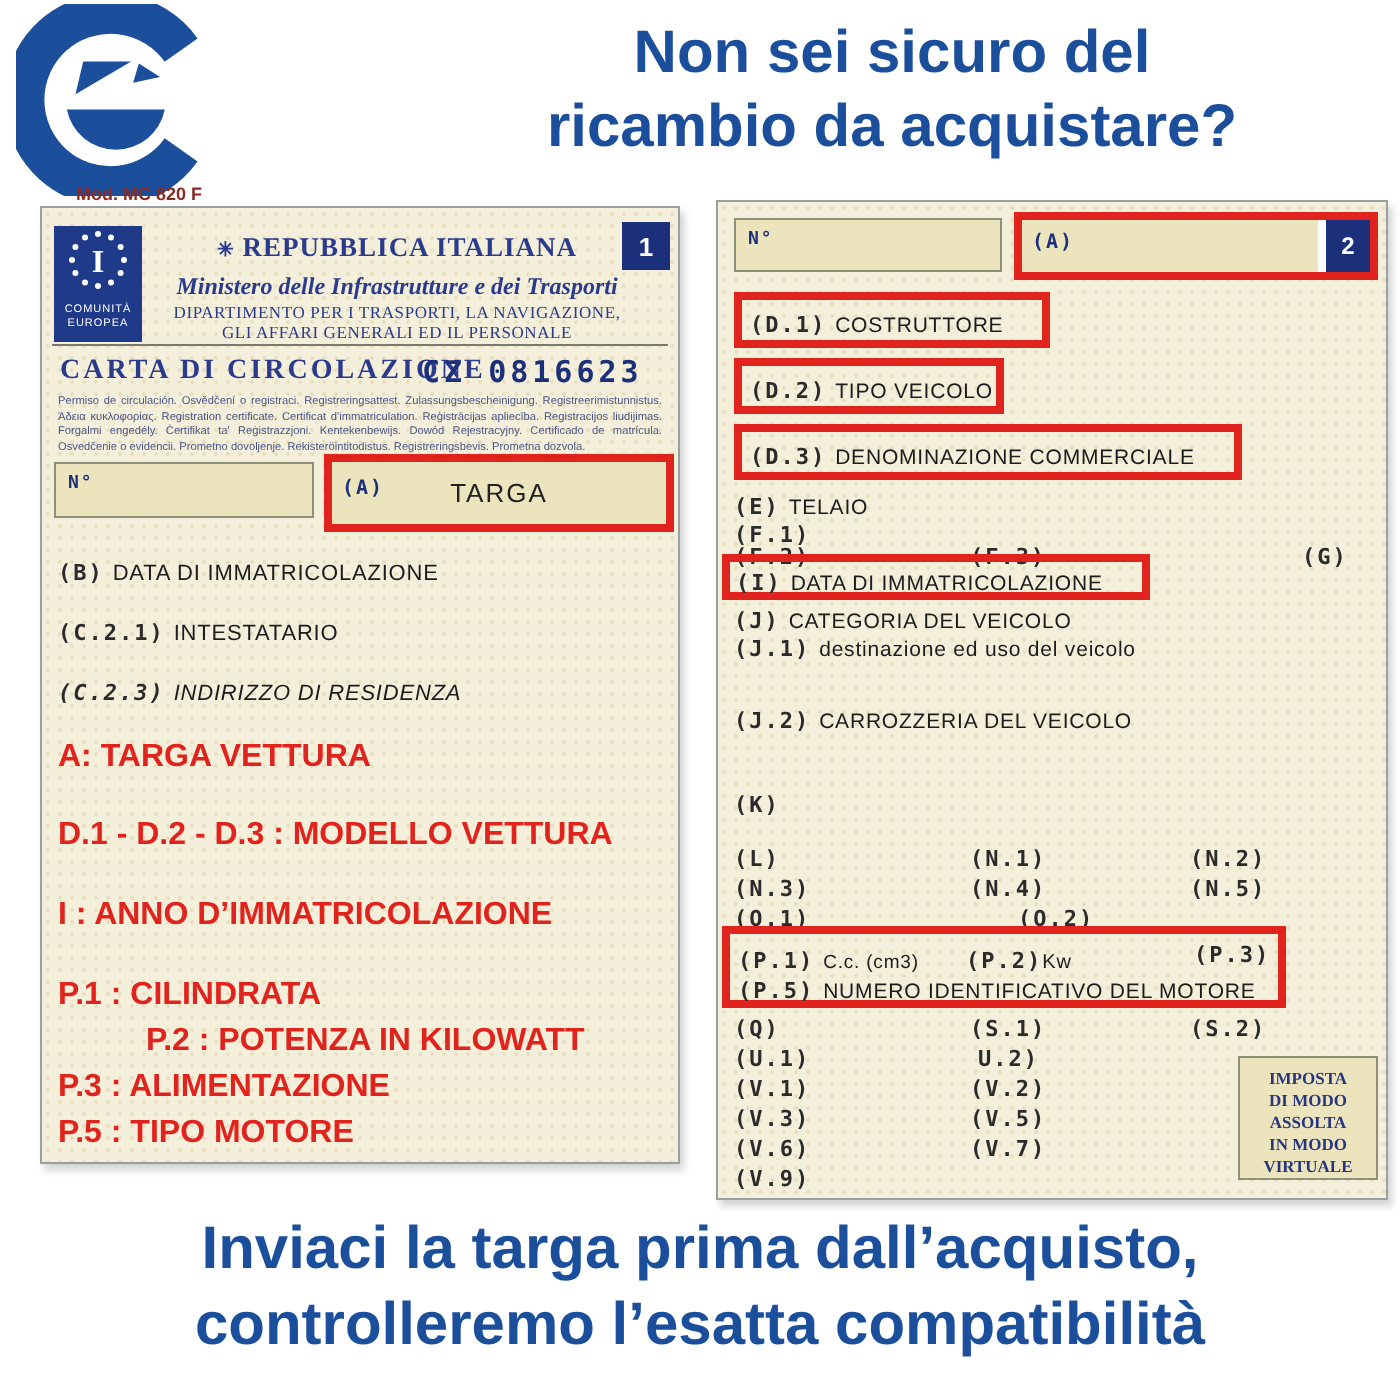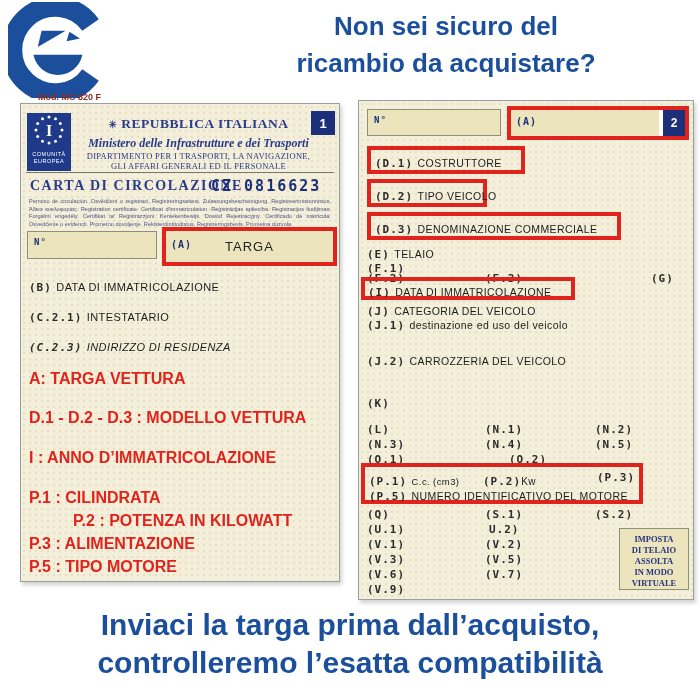--- a/index.html
+++ b/index.html
@@ -2,21 +2,21 @@
 <html><head>
 <meta charset="utf-8">
 <style>
   html,body{margin:0;padding:0;}
   body{width:700px;height:700px;position:relative;background:#fff;
        font-family:"Liberation Sans",sans-serif;overflow:hidden;}
 
   
   #brand-logo{position:absolute;left:8px;top:2px;width:96px;height:96px;}
   #title{position:absolute;left:200px;right:8px;top:8px;text-align:center;
-         color:#1b4f9c;font-weight:bold;font-size:26px;line-height:37px;letter-spacing:0px;}
+         color:#1b4f9c;font-weight:bold;font-size:30px;line-height:37px;letter-spacing:0px;}
 
   
   .panel{position:absolute;background-color:#f4efdb;
          background-image:radial-gradient(#e7dfc0 0.8px, rgba(0,0,0,0) 0.9px);
          background-size:6px 6px;border:1px solid #9aa0a0;
          box-shadow:2px 3px 4px rgba(0,0,0,.18);}
   #panel1{left:20px;top:103px;width:318px;height:477px;}
   #panel2{left:358px;top:100px;width:334px;height:498px;}
 
   #mod-label{position:absolute;left:12px;top:92px;font-size:9px;font-weight:bold;color:#8b2a22;padding-left:26px;}
@@ -160,21 +160,21 @@
       <div class="badge" style="right:0;top:0;width:22px;height:26px;font-size:12px;">2</div>
     </div>
   </div>
 
   <div class="redbox" style="left:8px;top:45px;width:158px;height:28px;">
     <div class="row" style="left:4px;top:3px;">
       <span class="code">(D.1)</span>
       <span class="lbl">COSTRUTTORE</span>
     </div>
   </div>
-  <div class="redbox" style="left:8px;top:78px;width:120px;height:28px;text-align:center;">
+  <div class="redbox" style="left:8px;top:78px;width:135px;height:28px;text-align:center;">
     <div class="row" style="left:4px;top:3px;">
       <span class="code">(D.2)</span>
       <span class="lbl">TIPO VEICOLO</span>
     </div>
   </div>
   <div class="redbox" style="left:8px;top:111px;width:254px;height:28px;">
     <div class="row" style="left:4px;top:3px;">
       <span class="code">(D.3)</span>
       <span class="lbl">DENOMINAZIONE COMMERCIALE</span>
     </div>
@@ -249,21 +249,21 @@
     <span class="cell code" style="left:126px;top:437px;">(V.2)</span>
     <span class="cell code" style="left:8px;top:452px;">(V.3)</span>
     <span class="cell code" style="left:126px;top:452px;">(V.5)</span>
     <span class="cell code" style="left:8px;top:467px;">(V.6)</span>
     <span class="cell code" style="left:126px;top:467px;">(V.7)</span>
     <span class="cell code" style="left:8px;top:482px;">(V.9)</span>
   </div>
 
   <div id="stamp-box">
     <div>IMPOSTA</div>
-    <div>DI TELAIO</div>
+    <div>DI MODO</div>
     <div>ASSOLTA</div>
     <div>IN MODO</div>
     <div>VIRTUALE</div>
   </div>
 </div>
 
 <div id="footer">
   <div>Inviaci la targa prima dall’acquisto,</div>
   <div>controlleremo l’esatta compatibilità</div>
 </div>

